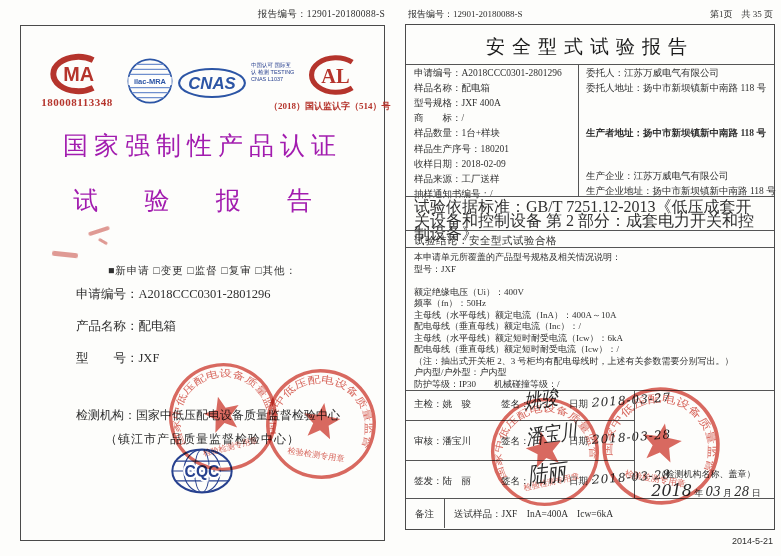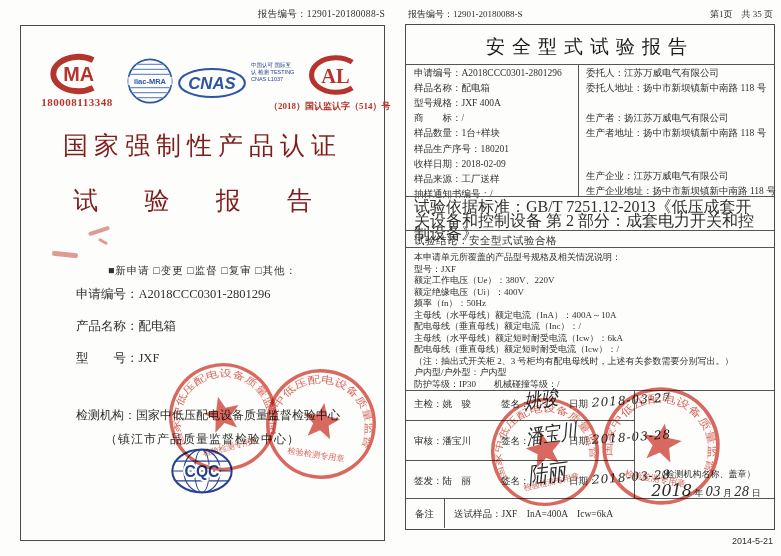--- a/index.html
+++ b/index.html
@@ -8,21 +8,21 @@
   .abs{position:absolute;}
   .page{position:absolute;top:0;height:556px;}
   .lp{left:0;width:405px;}
   .rp{left:405px;width:376px;}
   .box{position:absolute;border:1.4px solid #4a4a4a;background:transparent;}
   .hline{position:absolute;border-top:1px solid #555;height:0;}
   .vline{position:absolute;border-left:1px solid #555;width:0;}
   .small{font-size:9.5px;letter-spacing:0.3px;}
   .tiny{font-size:9px;}
   .center{text-align:center;width:100%;left:0;}
-  .title-big{font-size:25px;letter-spacing:6px;font-weight:500;color:#7f1d1d;white-space:nowrap;}
+  .title-big{font-size:25px;letter-spacing:6px;font-weight:500;color:#a21caf;white-space:nowrap;}
   .title-big2{letter-spacing:20px;}
   .rp-title{font-size:19px;letter-spacing:7px;font-weight:500;color:#1b1b1b;white-space:nowrap;}
   .info{font-size:9.5px;white-space:nowrap;}
   .spec{font-size:9px;white-space:nowrap;}
   .fld{font-size:12.5px;white-space:nowrap;}
   .red{color:#b5342c;}
   .navy{color:#253e8e;}
   .hw{display:inline-block;font-style:italic;color:#2a2a2a;font-family:"DejaVu Serif",serif;}
   .sig-script{font-size:17px;transform:rotate(-7deg) scaleY(1.2);}
   .date-script{font-size:12px;transform:rotate(-4deg);letter-spacing:1px;}
@@ -146,36 +146,34 @@
       <div class="abs info" style="left:8px;top:102px;">样品数量：1台+样块</div>
       <div class="abs info" style="left:8px;top:118px;">样品生产序号：180201</div>
       <div class="abs info" style="left:8px;top:133px;">收样日期：2018-02-09</div>
       <div class="abs info" style="left:8px;top:148px;">样品来源：工厂送样</div>
       <div class="abs info" style="left:8px;top:163px;">抽样通知书编号：/</div>
 
       <div class="vline" style="left:172px;top:39px;height:132px;"></div>
 
       <div class="abs info" style="left:180px;top:42px;">委托人：江苏万威电气有限公司</div>
       <div class="abs info" style="left:180px;top:57px;">委托人地址：扬中市新坝镇新中南路 118 号</div>
-      <div class="abs info" style="left:180px;top:87px;">生产者：扬江苏万威电气有限公司</div>
-      <div class="abs info" style="left:180px;top:102px;">生产者地址：扬中市新坝镇新中南路 118 号</div>
+      <div class="abs info" style="left:180px;top:102px;font-weight:bold;">生产者地址：扬中市新坝镇新中南路 118 号</div>
       <div class="abs info" style="left:180px;top:145px;">生产企业：江苏万威电气有限公司</div>
       <div class="abs info" style="left:180px;top:160px;">生产企业地址：扬中市新坝镇新中南路 118 号</div>
 
       <div class="hline" style="left:0;top:171px;width:368px;"></div>
 
       <div class="abs" style="left:8px;top:175px;width:352px;font-size:16px;line-height:13.5px;">试验依据标准：GB/T 7251.12-2013《低压成套开关设备和控制设备 第 2 部分：成套电力开关和控制设备》</div>
       <div class="hline" style="left:0;top:205px;width:368px;"></div>
 
       <div class="abs nowrap" style="left:8px;top:209px;font-size:10.5px;letter-spacing:.5px;">试验结论：安全型式试验合格</div>
       <div class="hline" style="left:0;top:222px;width:368px;"></div>
 
       <div class="abs spec" style="left:8px;top:226px;">本申请单元所覆盖的产品型号规格及相关情况说明：</div>
       <div class="abs spec" style="left:8px;top:237.5px;">型号：JXF</div>
-      <div class="abs spec" style="left:8px;top:249px;">额定工作电压（Ue）：380V、220V</div>
       <div class="abs spec" style="left:8px;top:260.5px;">额定绝缘电压（Ui）：400V</div>
       <div class="abs spec" style="left:8px;top:272px;">频率（fn）：50Hz</div>
       <div class="abs spec" style="left:8px;top:283.5px;">主母线（水平母线）额定电流（InA）：400A～10A</div>
       <div class="abs spec" style="left:8px;top:295px;">配电母线（垂直母线）额定电流（Inc）：/</div>
       <div class="abs spec" style="left:8px;top:306.5px;">主母线（水平母线）额定短时耐受电流（Icw）：6kA</div>
       <div class="abs spec" style="left:8px;top:318px;">配电母线（垂直母线）额定短时耐受电流（Icw）：/</div>
       <div class="abs spec" style="left:8px;top:329.5px;">（注：抽出式开关柜 2、3 号柜均有配电母线时，上述有关参数需要分别写出。）</div>
       <div class="abs spec" style="left:8px;top:341px;">户内型/户外型：户内型</div>
       <div class="abs spec" style="left:8px;top:352.5px;">防护等级：IP30　　机械碰撞等级：/</div>
 

